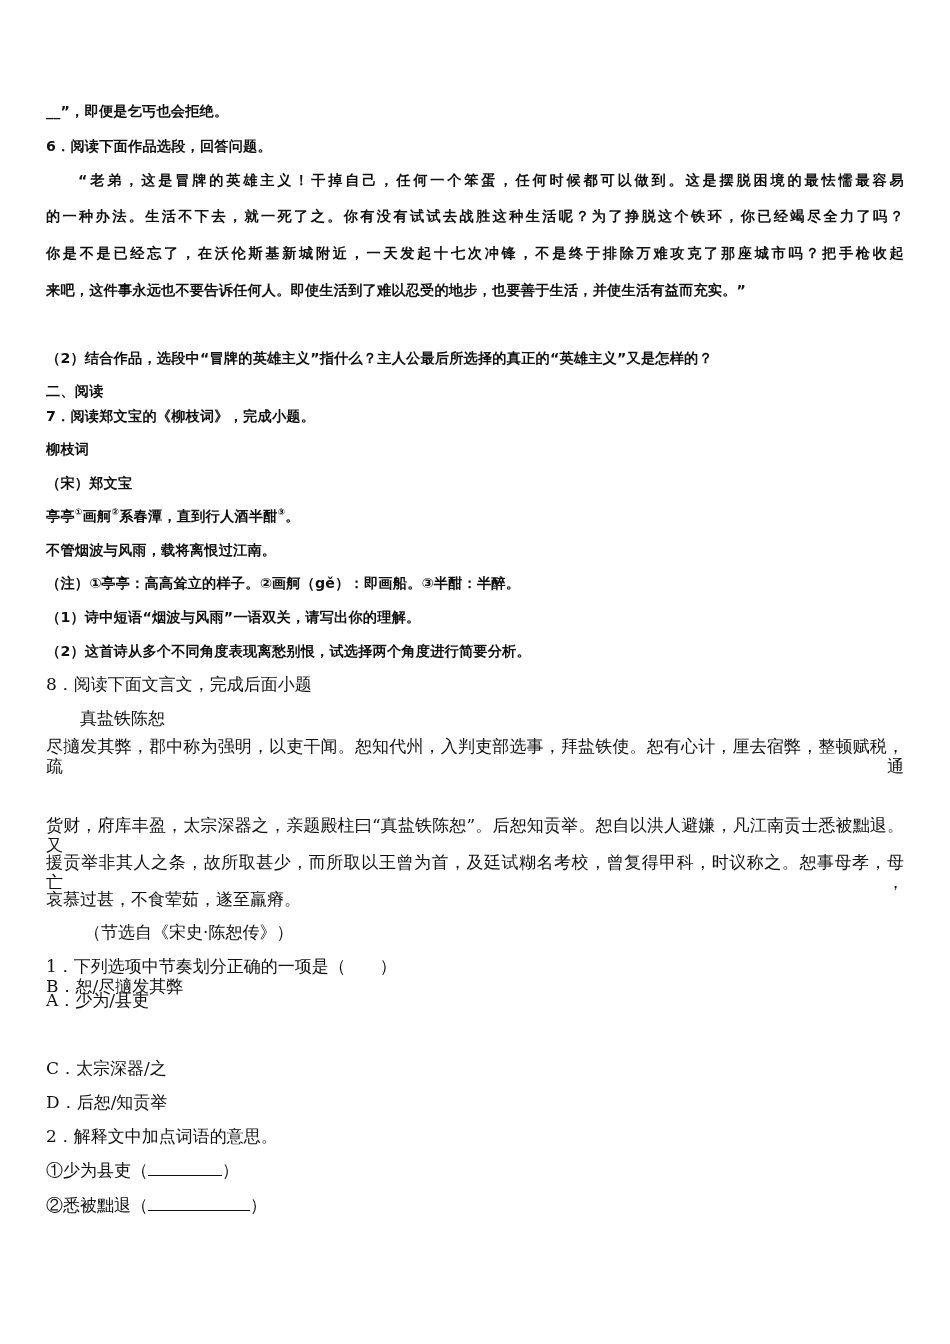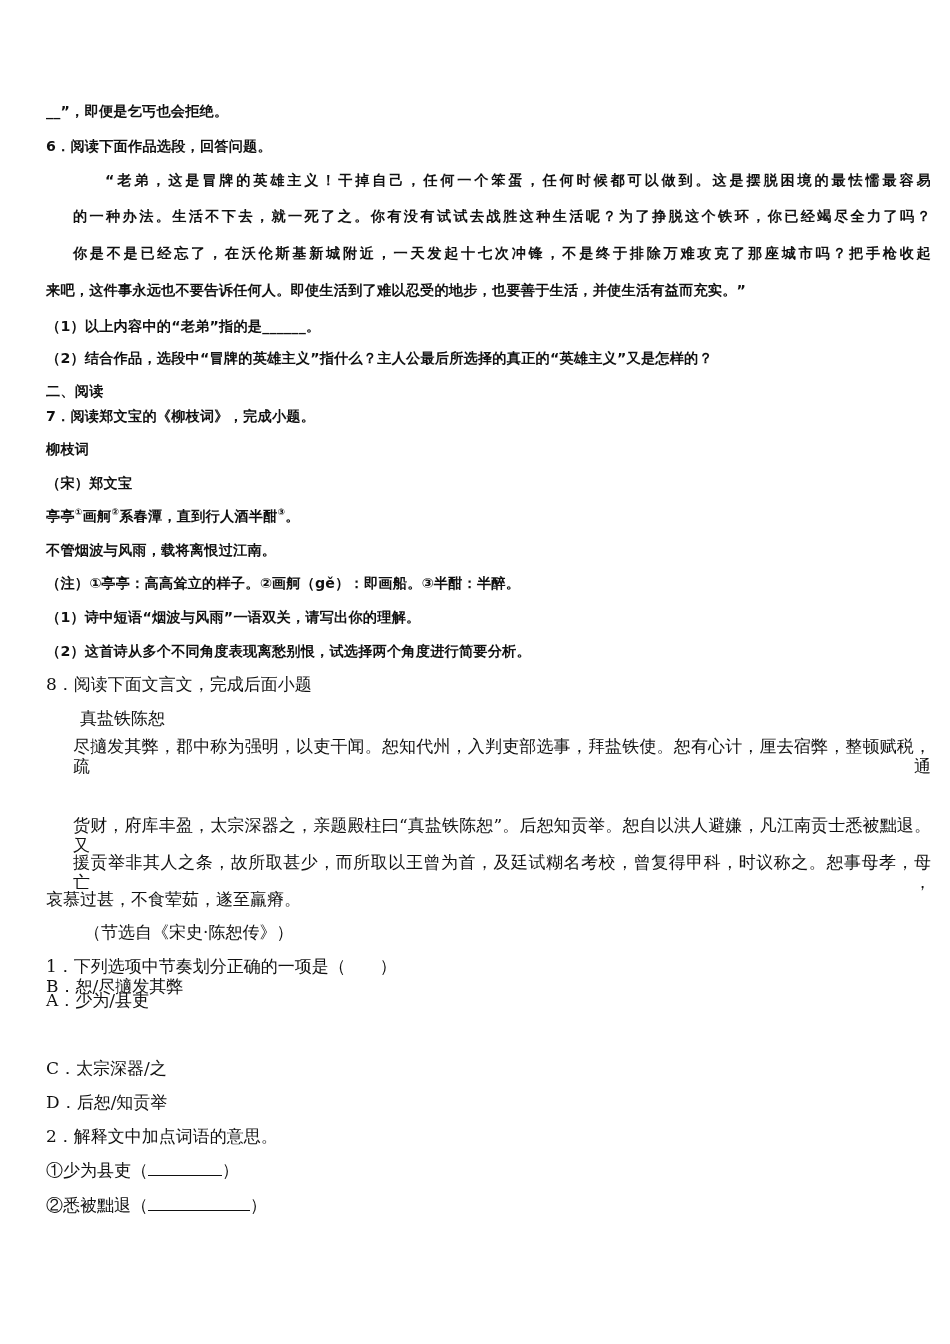--- a/index.html
+++ b/index.html
@@ -1,38 +1,37 @@
 <!DOCTYPE html>
 <html><head>
 <meta charset="utf-8">
 <style>
   html, body { margin: 0; padding: 0; background: #ffffff; }
   body { width: 950px; height: 1344px; position: relative; overflow: hidden; color: #111; }
   .page { position: absolute; left: 0; top: 0; width: 950px; height: 1068px; }
   .line { position: absolute; left: 46px; white-space: nowrap; font-size: 15px; line-height: 20px; }
   .b { font-family: "DejaVu Sans", sans-serif; font-weight: bold; font-size: 14.2px; letter-spacing: 0.2px; }
   .r { font-family: "DejaVu Serif", serif; font-size: 17px; }
-  .just { width: 858px; text-align-last: justify; text-align: justify; white-space: normal; margin-left: 27px; }
+  .just { width: 858px; text-align-last: justify; text-align: justify; white-space: normal; }
   .ind { left: 80px; }
   sup { font-size: 9px; vertical-align: 6px; line-height: 0; }
   .blank { display: inline-block; border-bottom: 1px solid #111; height: 14px; vertical-align: baseline; }
 </style>
 </head>
 <body>
 
 <div class="page">
 
   <div class="line b" style="top:101px">__”，即便是乞丐也会拒绝。</div>
 
   <div class="line b" style="top:136px">6．阅读下面作品选段，回答问题。</div>
   <div class="line b just" style="top:170px; text-indent:32px;">“老弟，这是冒牌的英雄主义！干掉自己，任何一个笨蛋，任何时候都可以做到。这是摆脱困境的最怯懦最容易</div>
   <div class="line b just" style="top:206px">的一种办法。生活不下去，就一死了之。你有没有试试去战胜这种生活呢？为了挣脱这个铁环，你已经竭尽全力了吗？</div>
   <div class="line b just" style="top:243px">你是不是已经忘了，在沃伦斯基新城附近，一天发起十七次冲锋，不是终于排除万难攻克了那座城市吗？把手枪收起</div>
   <div class="line b" style="top:280px">来吧，这件事永远也不要告诉任何人。即使生活到了难以忍受的地步，也要善于生活，并使生活有益而充实。”</div>
-  <div class="line b" style="top:316px">（1）以上内容中的“老弟”指的是______。</div>
   <div class="line b" style="top:348px">（2）结合作品，选段中“冒牌的英雄主义”指什么？主人公最后所选择的真正的“英雄主义”又是怎样的？</div>
 
   <div class="line b" style="top:381px">二、阅读</div>
   <div class="line b" style="top:406px">7．阅读郑文宝的《柳枝词》，完成小题。</div>
   <div class="line b" style="top:439px">柳枝词</div>
   <div class="line b" style="top:473px">（宋）郑文宝</div>
   <div class="line b" style="top:506px">
     <span>亭亭</span><sup>①</sup><span>画舸</span><sup>②</sup><span>系春潭，直到行人酒半酣</span><sup>③</sup><span>。</span>
   </div>
   <div class="line b" style="top:540px">不管烟波与风雨，载将离恨过江南。</div>

